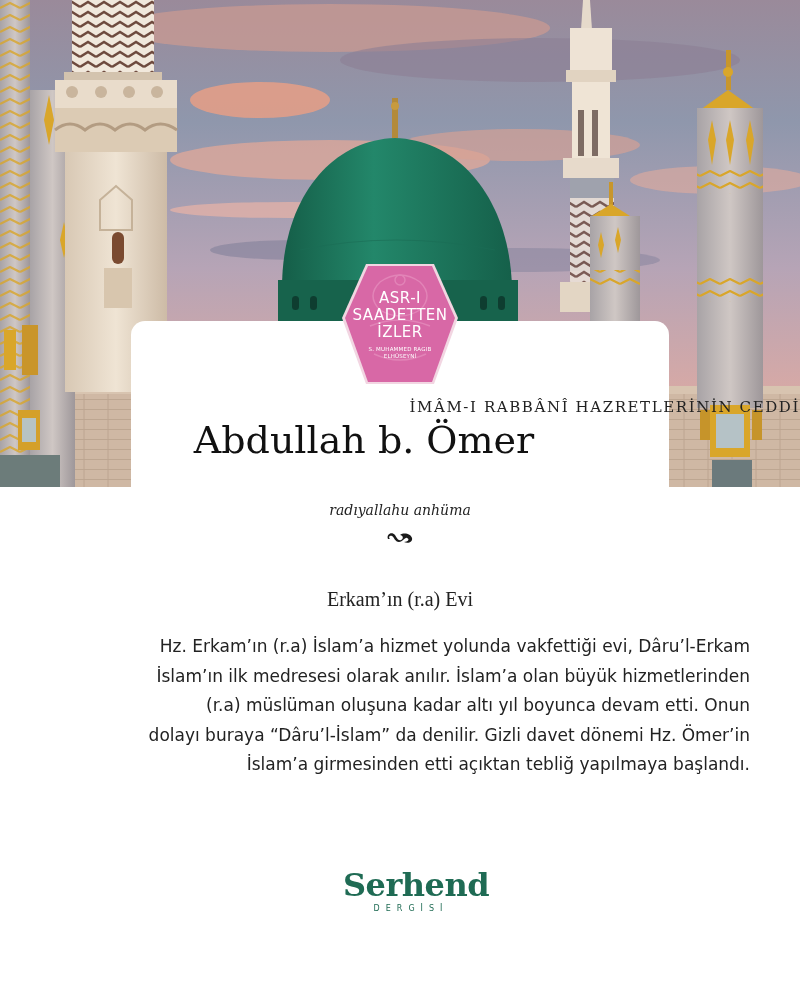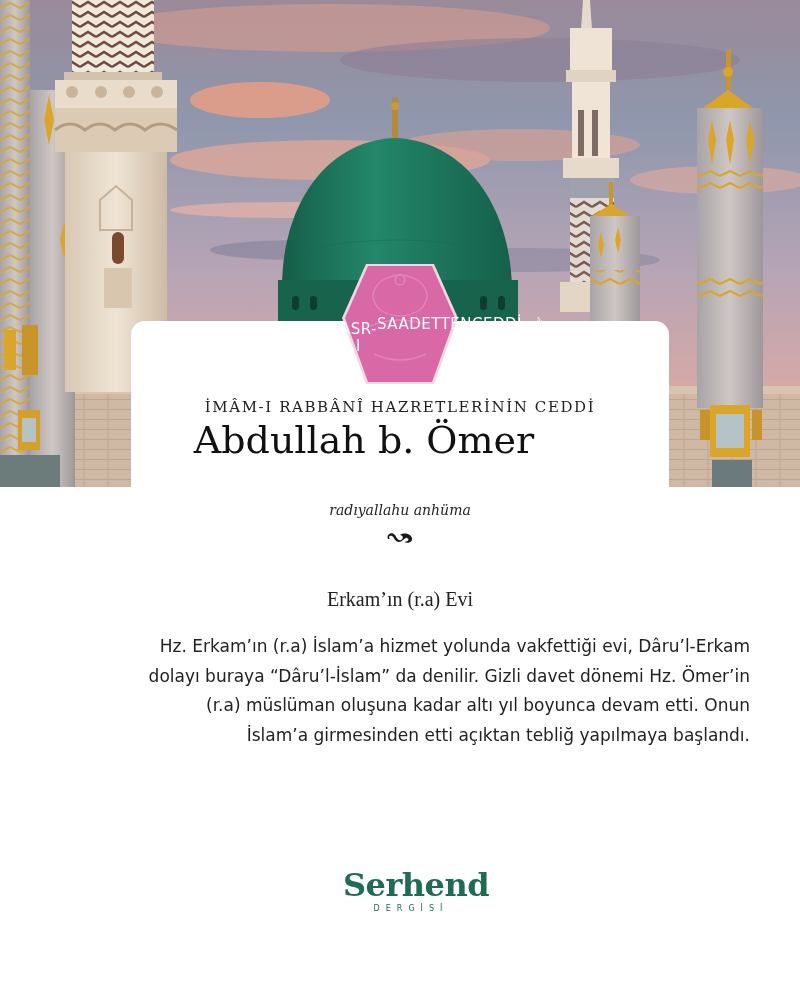--- a/index.html
+++ b/index.html
@@ -6,28 +6,28 @@
     body { width: 800px; height: 1000px; background: #ffffff; position: relative; overflow: hidden; }
     .hero { position: absolute; left: 0; top: 0; width: 800px; height: 487px; overflow: hidden; }
     .hero svg { display: block; }
     .card {
       position: absolute; left: 131px; top: 321px; width: 538px; height: 180px;
       background: #ffffff; border-radius: 14px 14px 0 0;
     }
     .badge { position: absolute; left: 340px; top: 262px; width: 120px; height: 124px; }
     .badge-text {
       position: absolute; left: 340px; top: 262px; width: 120px; height: 124px;
-      display: flex; align-items: center; justify-content: flex-start;
+      display: flex; flex-direction: column; align-items: center; justify-content: flex-start;
       color: #ffffff; font-family: "DejaVu Sans", sans-serif; text-align: center;
     }
     .badge-line { font-size: 15px; line-height: 17px; letter-spacing: 0.5px; font-weight: normal; }
     .badge-line.first { margin-top: 28px; }
     .badge-author { font-size: 5.5px; line-height: 7px; margin-top: 5px; letter-spacing: 0.2px; }
     .kicker {
-      position: absolute; left: 0; width: 800px; top: 398px; text-align: center;
+      position: absolute; left: 0; width: 800px; top: 398px; text-align: right;
       font-family: "DejaVu Serif", serif; font-size: 15px; letter-spacing: 1.6px; color: #222;
     }
     .title {
       position: absolute; left: 0; width: 728px; top: 418px; text-align: center;
       font-family: "DejaVu Serif", serif; font-size: 38px; color: #111;
     }
     .subtitle {
       position: absolute; left: 0; width: 800px; top: 470px; text-align: center;
       font-family: "DejaVu Serif", serif; font-style: italic; font-size: 14px; color: #222; margin-top: 32px;
     }
@@ -189,37 +189,38 @@
   <g stroke="#e58cbc" stroke-width="1.4" fill="none" opacity="0.8">
     <path d="M40 20 Q60 6 80 20 Q94 34 80 48 Q60 60 40 48 Q26 34 40 20 Z"></path>
     <circle cx="60" cy="18" r="5"></circle>
     <path d="M30 64 Q60 52 90 64"></path>
     <path d="M34 92 Q60 104 86 92"></path>
   </g>
 </svg>
 <div class="badge-text">
   <div class="badge-line first">ASR-I</div>
   <div class="badge-line">SAADETTEN</div>
-  <div class="badge-line">CEDDİ</div>
+  <div class="badge-line">İZLER</div>
   <div class="badge-author">S. MUHAMMED RAGIB</div>
   <div class="badge-author" style="margin-top:0">ELHÜSEYNİ</div>
 </div>
 
 <div class="kicker">İMÂM-I RABBÂNÎ HAZRETLERİNİN CEDDİ</div>
 <div class="title">Abdullah b. Ömer</div>
 <div class="subtitle">radıyallahu anhüma</div>
 
 <svg class="ornament" viewBox="0 0 32 18" xmlns="http://www.w3.org/2000/svg">
   <path d="M4 11 C2 6 8 3 11 7 C13 10 14 13 17 12 C20 11 19 7 16 7 C20 4 27 6 28 10 C29 14 24 16 20 14 C24 14 26 11 23 10 C21 9 19 14 15 14 C11 14 10 9 8 8 C6 7 4 9 6 11 Z" fill="#1a1a1a"></path>
 </svg>
 
 <div class="section-title">Erkam’ın (r.a) Evi</div>
 <div class="body-text">
   <div>Hz. Erkam’ın (r.a) İslam’a hizmet yolunda vakfettiği evi, Dâru’l-Erkam</div>
+  <div>İslam’ın ilk medresesi olarak anılır. İslam’a olan büyük hizmetlerinden</div>
+  <div>(r.a) müslüman oluşuna kadar altı yıl boyunca devam etti. Onun</div>
   <div>dolayı buraya “Dâru’l-İslam” da denilir. Gizli davet dönemi Hz. Ömer’in</div>
-  <div>(r.a) müslüman oluşuna kadar altı yıl boyunca devam etti. Onun</div>
   <div>İslam’a girmesinden etti açıktan tebliğ yapılmaya başlandı.</div>
 </div>
 
 <div class="logo">
   <div class="logo-name">Serhend</div>
   <div class="logo-sub">DERGİSİ</div>
 </div>
 
 </body></html>

